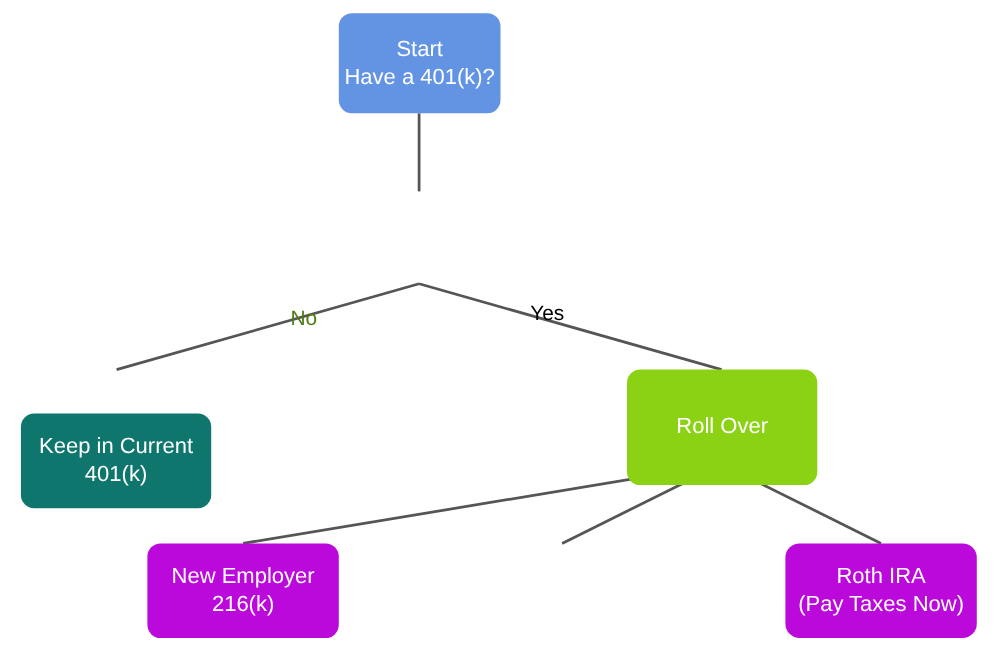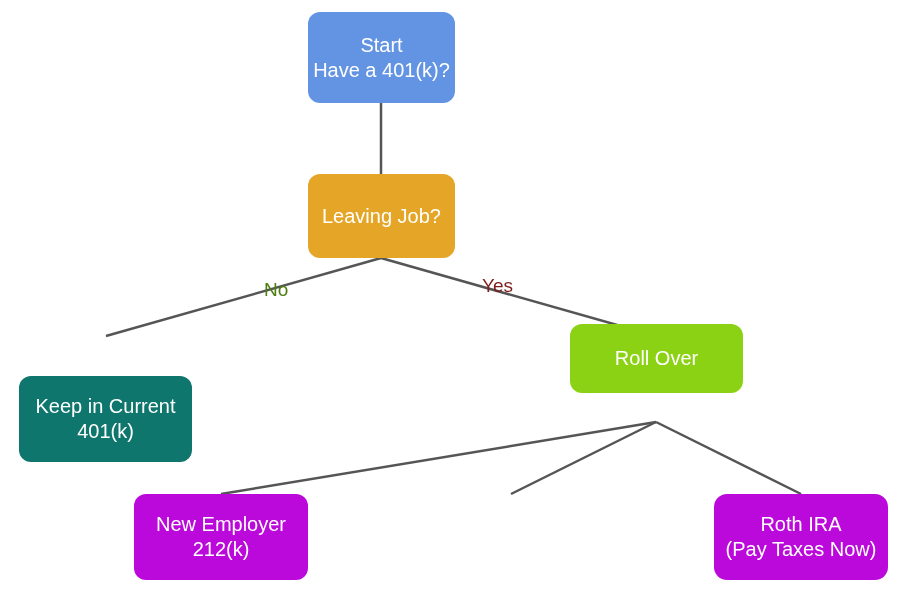--- a/index.html
+++ b/index.html
@@ -63,45 +63,42 @@
       <line x1="656" y1="422" x2="221" y2="494" stroke="#555555" stroke-width="2.5" stroke-linecap="butt"></line>
       <line x1="656" y1="422" x2="511" y2="494" stroke="#555555" stroke-width="2.5" stroke-linecap="butt"></line>
       <line x1="656" y1="422" x2="801" y2="494" stroke="#555555" stroke-width="2.5" stroke-linecap="butt"></line>
     </svg>
 
   <div class="node" style="left: 308px; top: 12px; width: 147px; height: 91px; background: rgb(99, 148, 227); color: rgb(255, 255, 255);">
     <span class="node-label">Start
 Have a 401(k)?</span>
   </div>
 
-  <div class="node" style="left: 308px; top: 174px; width: 147px; height: 84px; background: rgb(229, 166, 39); color: rgb(255, 255, 255);">
-    <span class="node-label">Leaving Job?</span>
-  </div>
 
   <div class="node" style="left: 19px; top: 336px; width: 173px; height: 86px; background: #0f766e; color: rgb(255, 255, 255); margin-top: 40px;">
     <span class="node-label">Keep in Current
 401(k)</span>
   </div>
 
-  <div class="node" style="left: 570px; top: 324px; width: 173px; height: 69px; background: rgb(140, 210, 20); color: rgb(255, 255, 255);">
+  <div class="node" style="left: 570px; top: 336px; width: 173px; height: 105px; background: rgb(140, 210, 20); color: rgb(255, 255, 255);">
     <span class="node-label">Roll Over</span>
   </div>
 
   <div class="node" style="left: 134px; top: 494px; width: 174px; height: 86px; background: rgb(187, 9, 219); color: rgb(255, 255, 255);">
     <span class="node-label">New Employer
-212(k)</span>
+216(k)</span>
   </div>
 
 
   <div class="node" style="left: 714px; top: 494px; width: 174px; height: 86px; background: rgb(187, 9, 219); color: rgb(255, 255, 255); border-radius: 13px;">
     <span class="node-label">Roth IRA
 (Pay Taxes Now)</span>
   </div>
 
   <div class="edge-label" style="left: 264px; top: 280px; color: #4d7c0f;">
     <span>No</span>
   </div>
 
-  <div class="edge-label" style="left: 482px; top: 276px; color: #7f1d1d; text-align: center;">
+  <div class="edge-label" style="left: 482px; top: 276px; color: #000000; text-align: center;">
     <span>Yes</span>
   </div>
 
 </div>
 
 </body></html>

